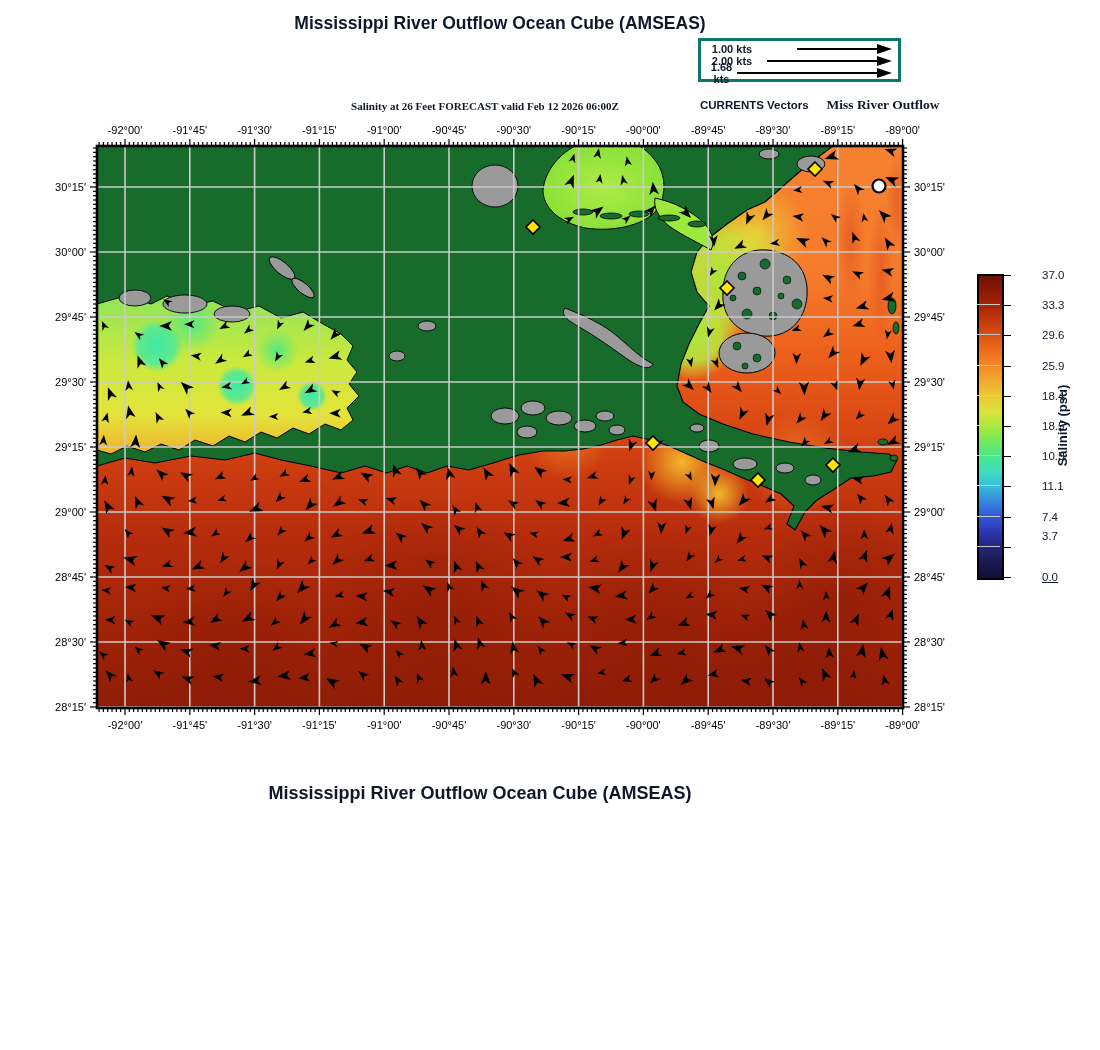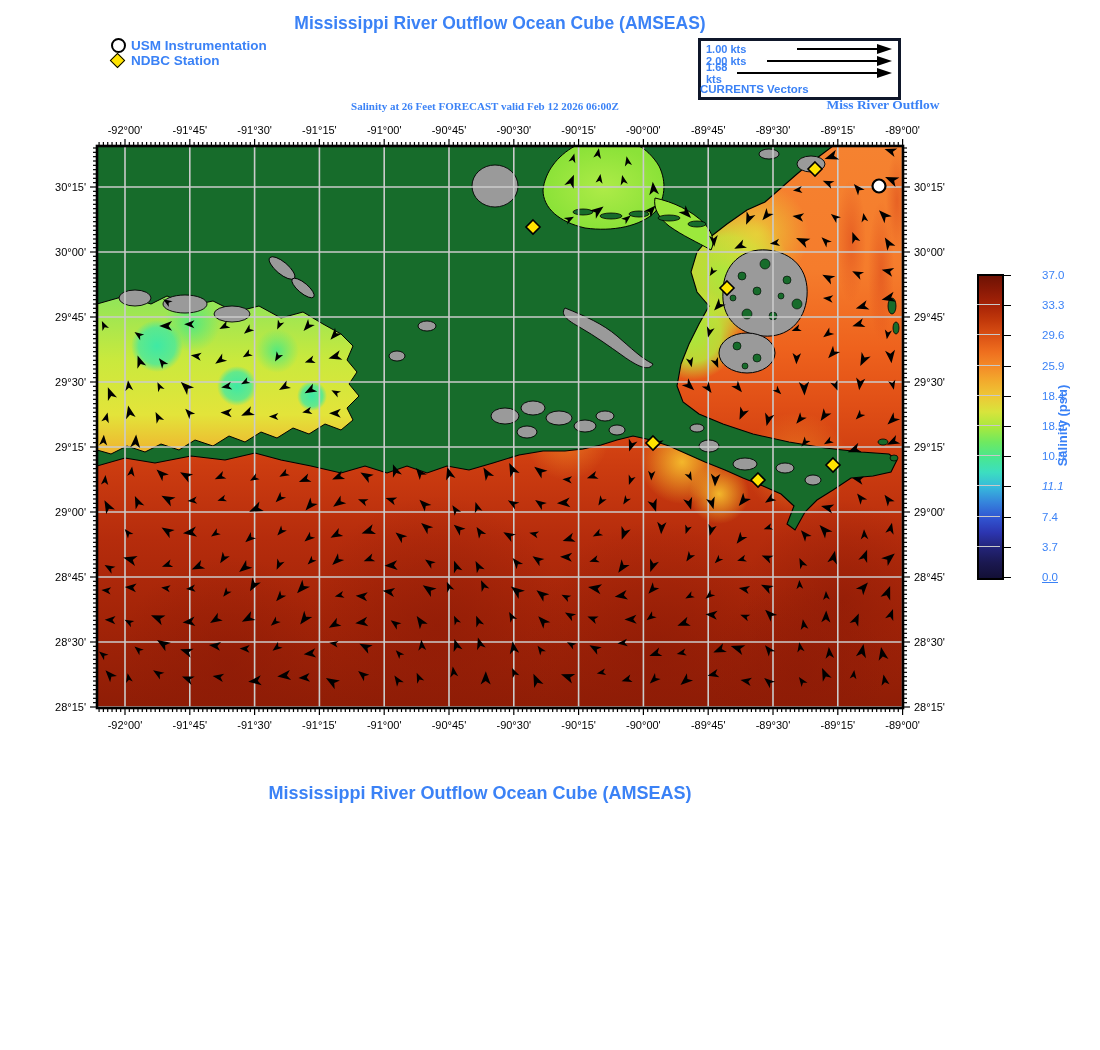--- a/index.html
+++ b/index.html
@@ -1,61 +1,47 @@
 <!DOCTYPE html>
 <html><head>
 <meta charset="utf-8">
 <style>
   html,body{margin:0;padding:0;background:#fff;}
   .page{position:relative;width:1100px;height:1050px;background:#fff;overflow:hidden;
-        font-family:"Liberation Sans",sans-serif;color:#3b82f6;}
+        font-family:"Liberation Sans",sans-serif;color:#0f172a;}
   .abs{position:absolute;}
   .title{font-weight:bold;font-size:17.5px;text-align:center;}
   .subtitle{font-family:"Liberation Serif",serif;font-weight:bold;font-size:11px;text-align:center;}
   .legrow{display:flex;align-items:center;height:15px;font-weight:bold;font-size:13.5px;}
   .legsym{width:20px;display:flex;justify-content:flex-start;align-items:center;}
   .circ{width:11px;height:11px;border:2.4px solid #000;border-radius:50%;background:#fff;}
   .diam{width:9px;height:9px;background:#ffe400;border:1.6px solid #000;transform:rotate(45deg);margin-left:1px;}
-  .curbox{border:3px solid #0f172a;background:#fff;padding:2px 6px 18px 5px;width:186px;}
+  .curbox{border:3px solid #0f766e;background:#fff;padding:2px 6px 0 5px;width:186px;text-align:center;}
   .currow{display:flex;align-items:center;height:12px;}
   .curlab{font-weight:bold;font-size:11px;width:52px;}
   .curarr{flex:1;display:flex;justify-content:flex-end;align-items:center;}
   .curline{height:1.6px;background:#000;}
   .curhead{width:0;height:0;border-left:15px solid #000;border-top:5px solid transparent;border-bottom:5px solid transparent;margin-left:-2px;}
-  .curcap{font-weight:bold;font-size:11.5px;}
+  .curcap{font-weight:bold;font-size:11.5px;margin-top:16px;}
   .missriv{font-family:"Liberation Serif",serif;font-weight:bold;font-size:13.5px;text-align:center;}
   .cbar{border:2px solid #000;}
   .cbtick{position:absolute;left:0;width:100%;height:1px;background:#c9c9c9;}
   .cbmark{position:absolute;width:7px;height:1.4px;background:#000;}
   .cblab{position:absolute;font-size:11.5px;white-space:nowrap;margin-left:24px;}
   .cbtitle{font-weight:bold;font-size:13px;white-space:nowrap;transform:rotate(-90deg);transform-origin:center;}
   .footer{font-weight:bold;font-size:18px;text-align:center;}
   svg text{font-family:"Liberation Sans",sans-serif;}
 </style>
 </head>
 <body>
 
 <div class="page">
 
   <div class="abs title" style="left:0;top:13px;width:1000px;">Mississippi River Outflow Ocean Cube (AMSEAS)</div>
 
-  <div class="abs" style="left:111px;top:38px;">
-    <div class="legrow">
-      <span class="legsym">
-          <span class="circ"></span>
-        </span>
-      <span>USM Instrumentation</span>
-    </div>
-    <div class="legrow">
-      <span class="legsym">
-          <span class="diam"></span>
-        </span>
-      <span>NDBC Station</span>
-    </div>
-  </div>
 
   <div class="abs curbox" style="left:698px;top:38px;" id="curbox">
       <div class="currow">
         <span class="curlab">1.00 kts</span>
         <span class="curarr">
           <span class="curline" style="width:82px"></span>
           <span class="curhead"></span>
         </span>
       </div>
       <div class="currow">
@@ -1307,26 +1293,26 @@
       <div class="cbmark" style="top: 122px; left: 2px;"></div>
       <div class="cblab" style="top: 116px; left: 16px;">18.4</div>
       <div class="cbtick" style="top: 151px; left: -25px; width: 23px; position: absolute;"></div>
       <div class="cbmark" style="top: 152px; left: 2px;"></div>
       <div class="cblab" style="top: 146px; left: 16px;">18.5</div>
       <div class="cbtick" style="top: 181px; left: -25px; width: 23px; position: absolute;"></div>
       <div class="cbmark" style="top: 182px; left: 2px;"></div>
       <div class="cblab" style="top: 176px; left: 16px;">10.5</div>
       <div class="cbtick" style="top: 211px; left: -25px; width: 23px; position: absolute;"></div>
       <div class="cbmark" style="top: 212px; left: 2px;"></div>
-      <div class="cblab" style="top: 206px; left: 16px; font-style: italic;">11.1</div>
+      <div class="cblab" style="top: 206px; left: 16px;">11.1</div>
       <div class="cbtick" style="top: 242px; left: -25px; width: 23px; position: absolute;"></div>
       <div class="cbmark" style="top: 243px; left: 2px;"></div>
       <div class="cblab" style="top: 237px; left: 16px;">7.4</div>
       <div class="cbtick" style="top: 272px; left: -25px; width: 23px; position: absolute;"></div>
       <div class="cbmark" style="top: 273px; left: 2px;"></div>
-      <div class="cblab" style="top: 267px; left: 16px;">3.7</div>
+      <div class="cblab" style="top: 256px; left: 16px;">3.7</div>
       <div class="cbmark" style="top: 303px; left: 2px;"></div>
       <div class="cblab" style="top: 297px; left: 16px; text-decoration: underline;">0.0</div>
     </div>
   <div class="abs cbtitle" style="left:1022px;top:418px;">Salinity (psu)</div>
 
   <div class="abs footer" style="left:0;top:783px;width:960px;">Mississippi River Outflow Ocean Cube (AMSEAS)</div>
 </div>
 
 </body></html>

